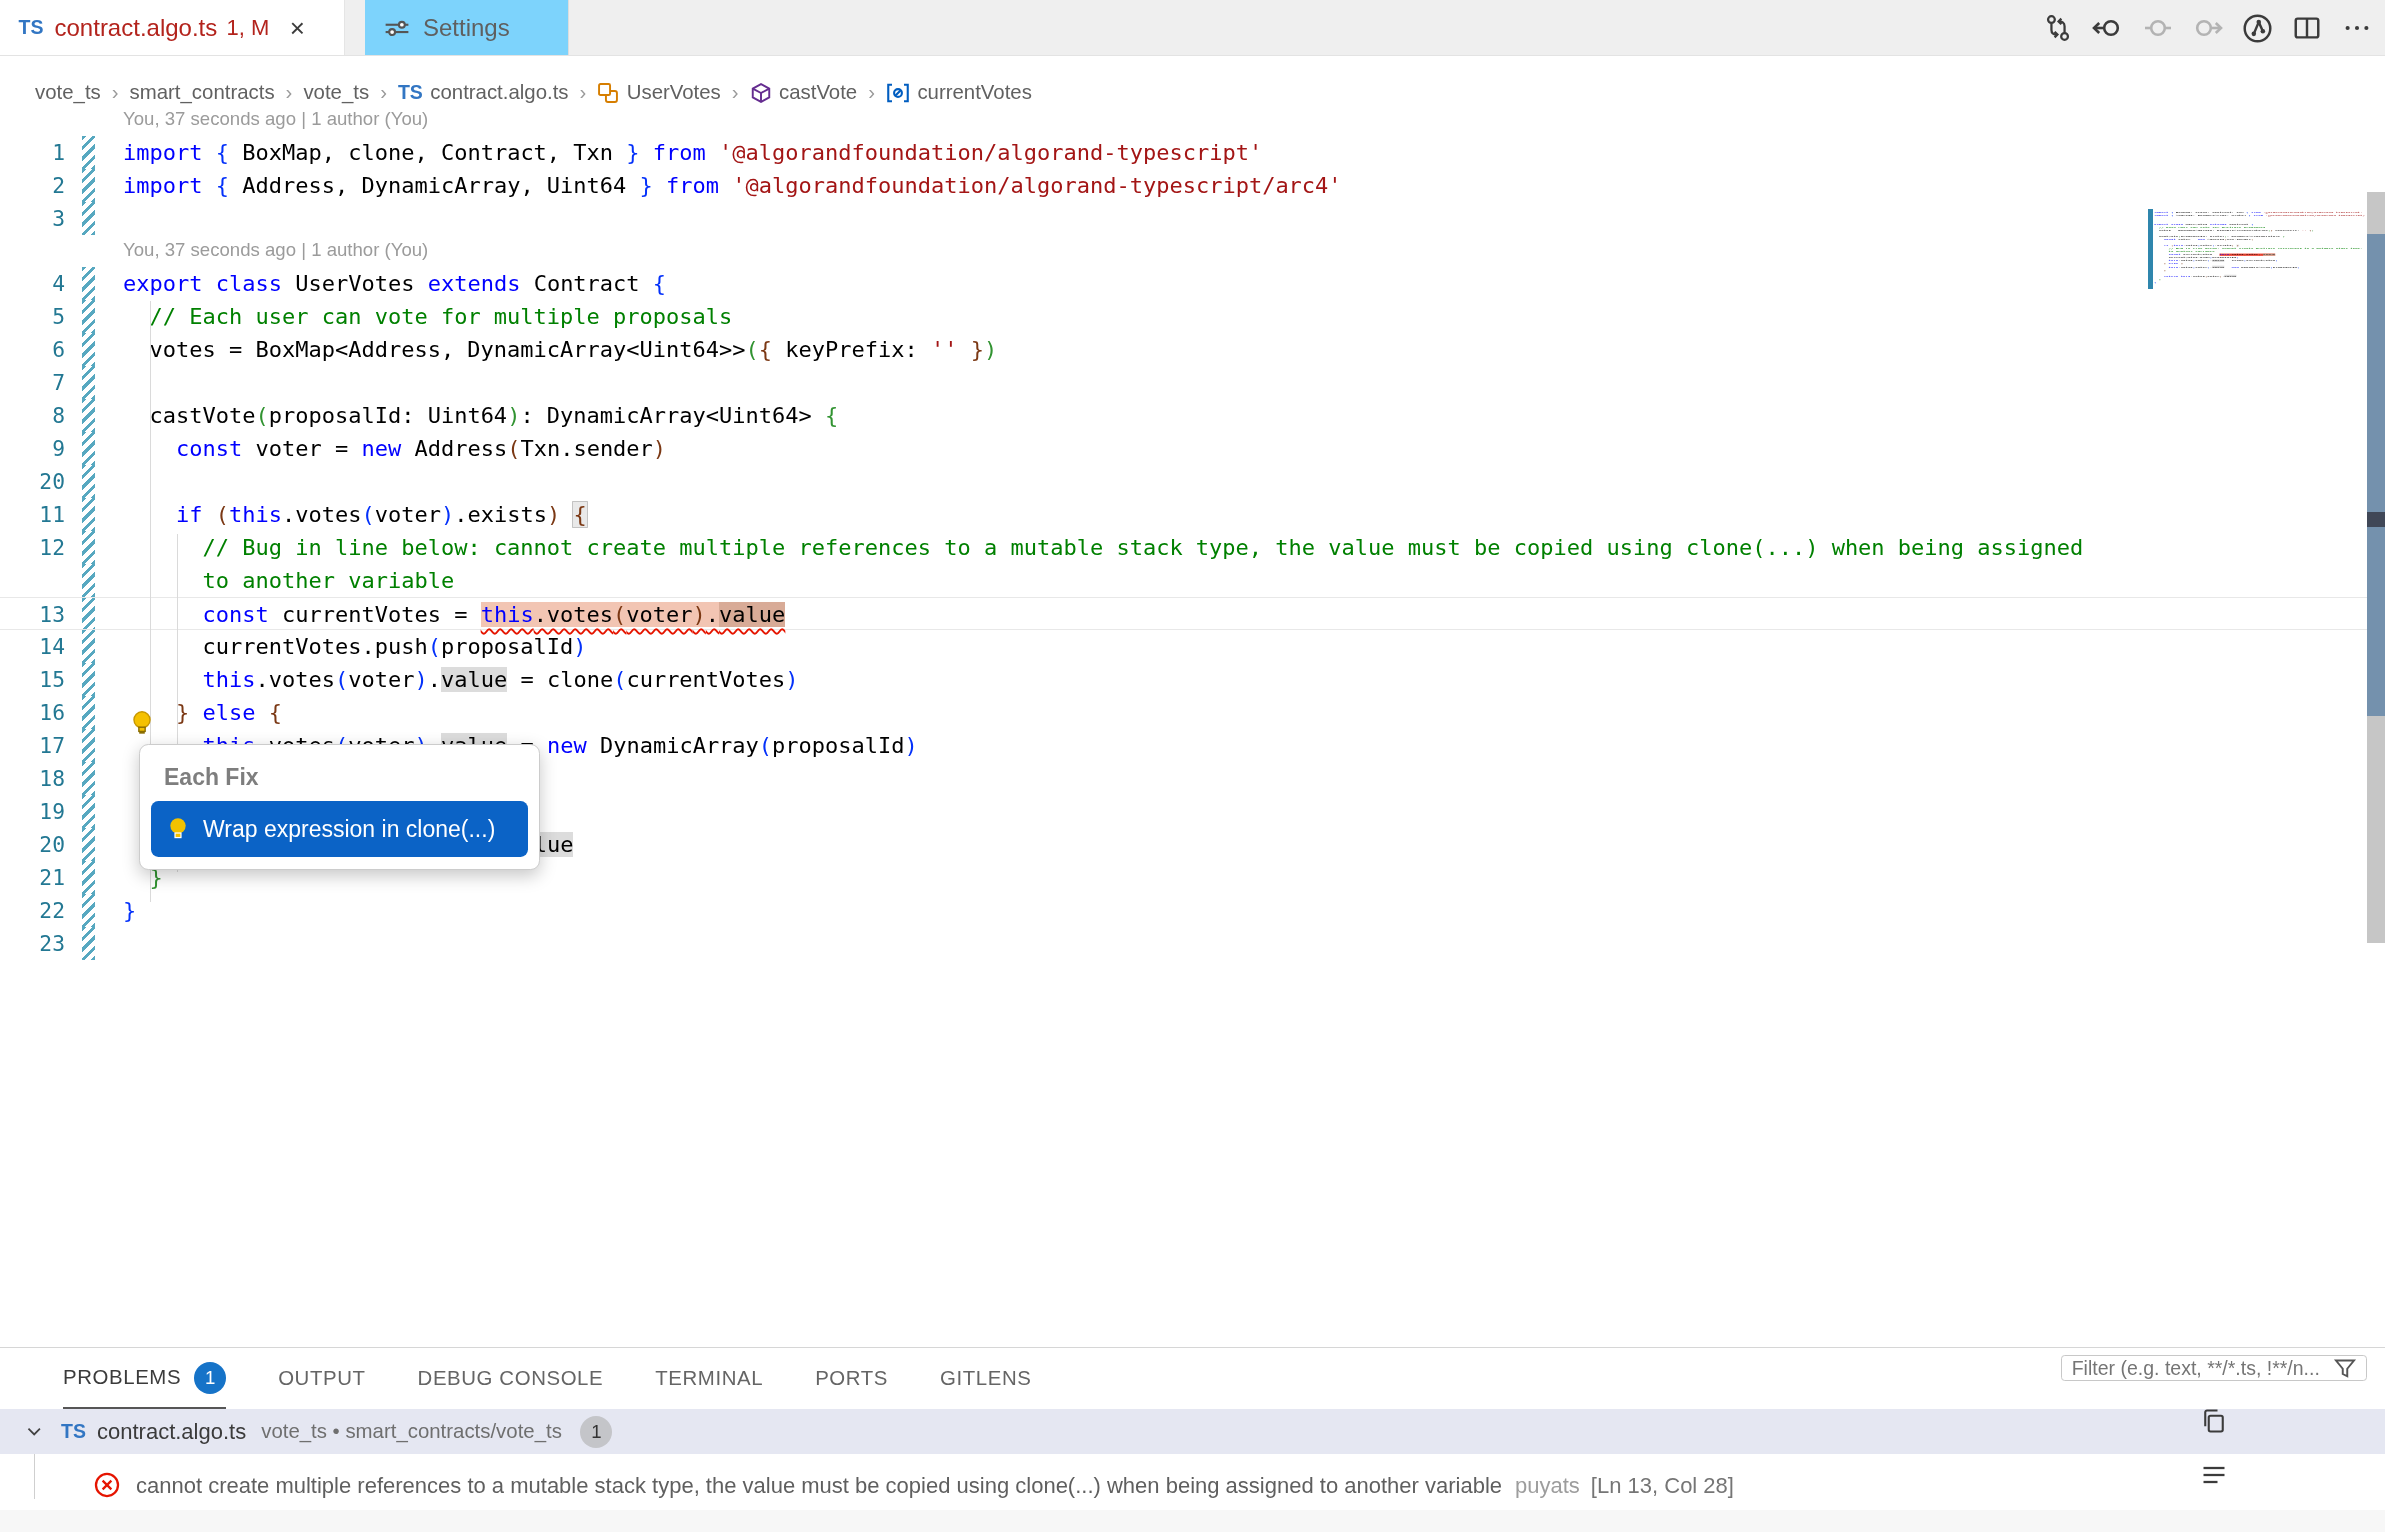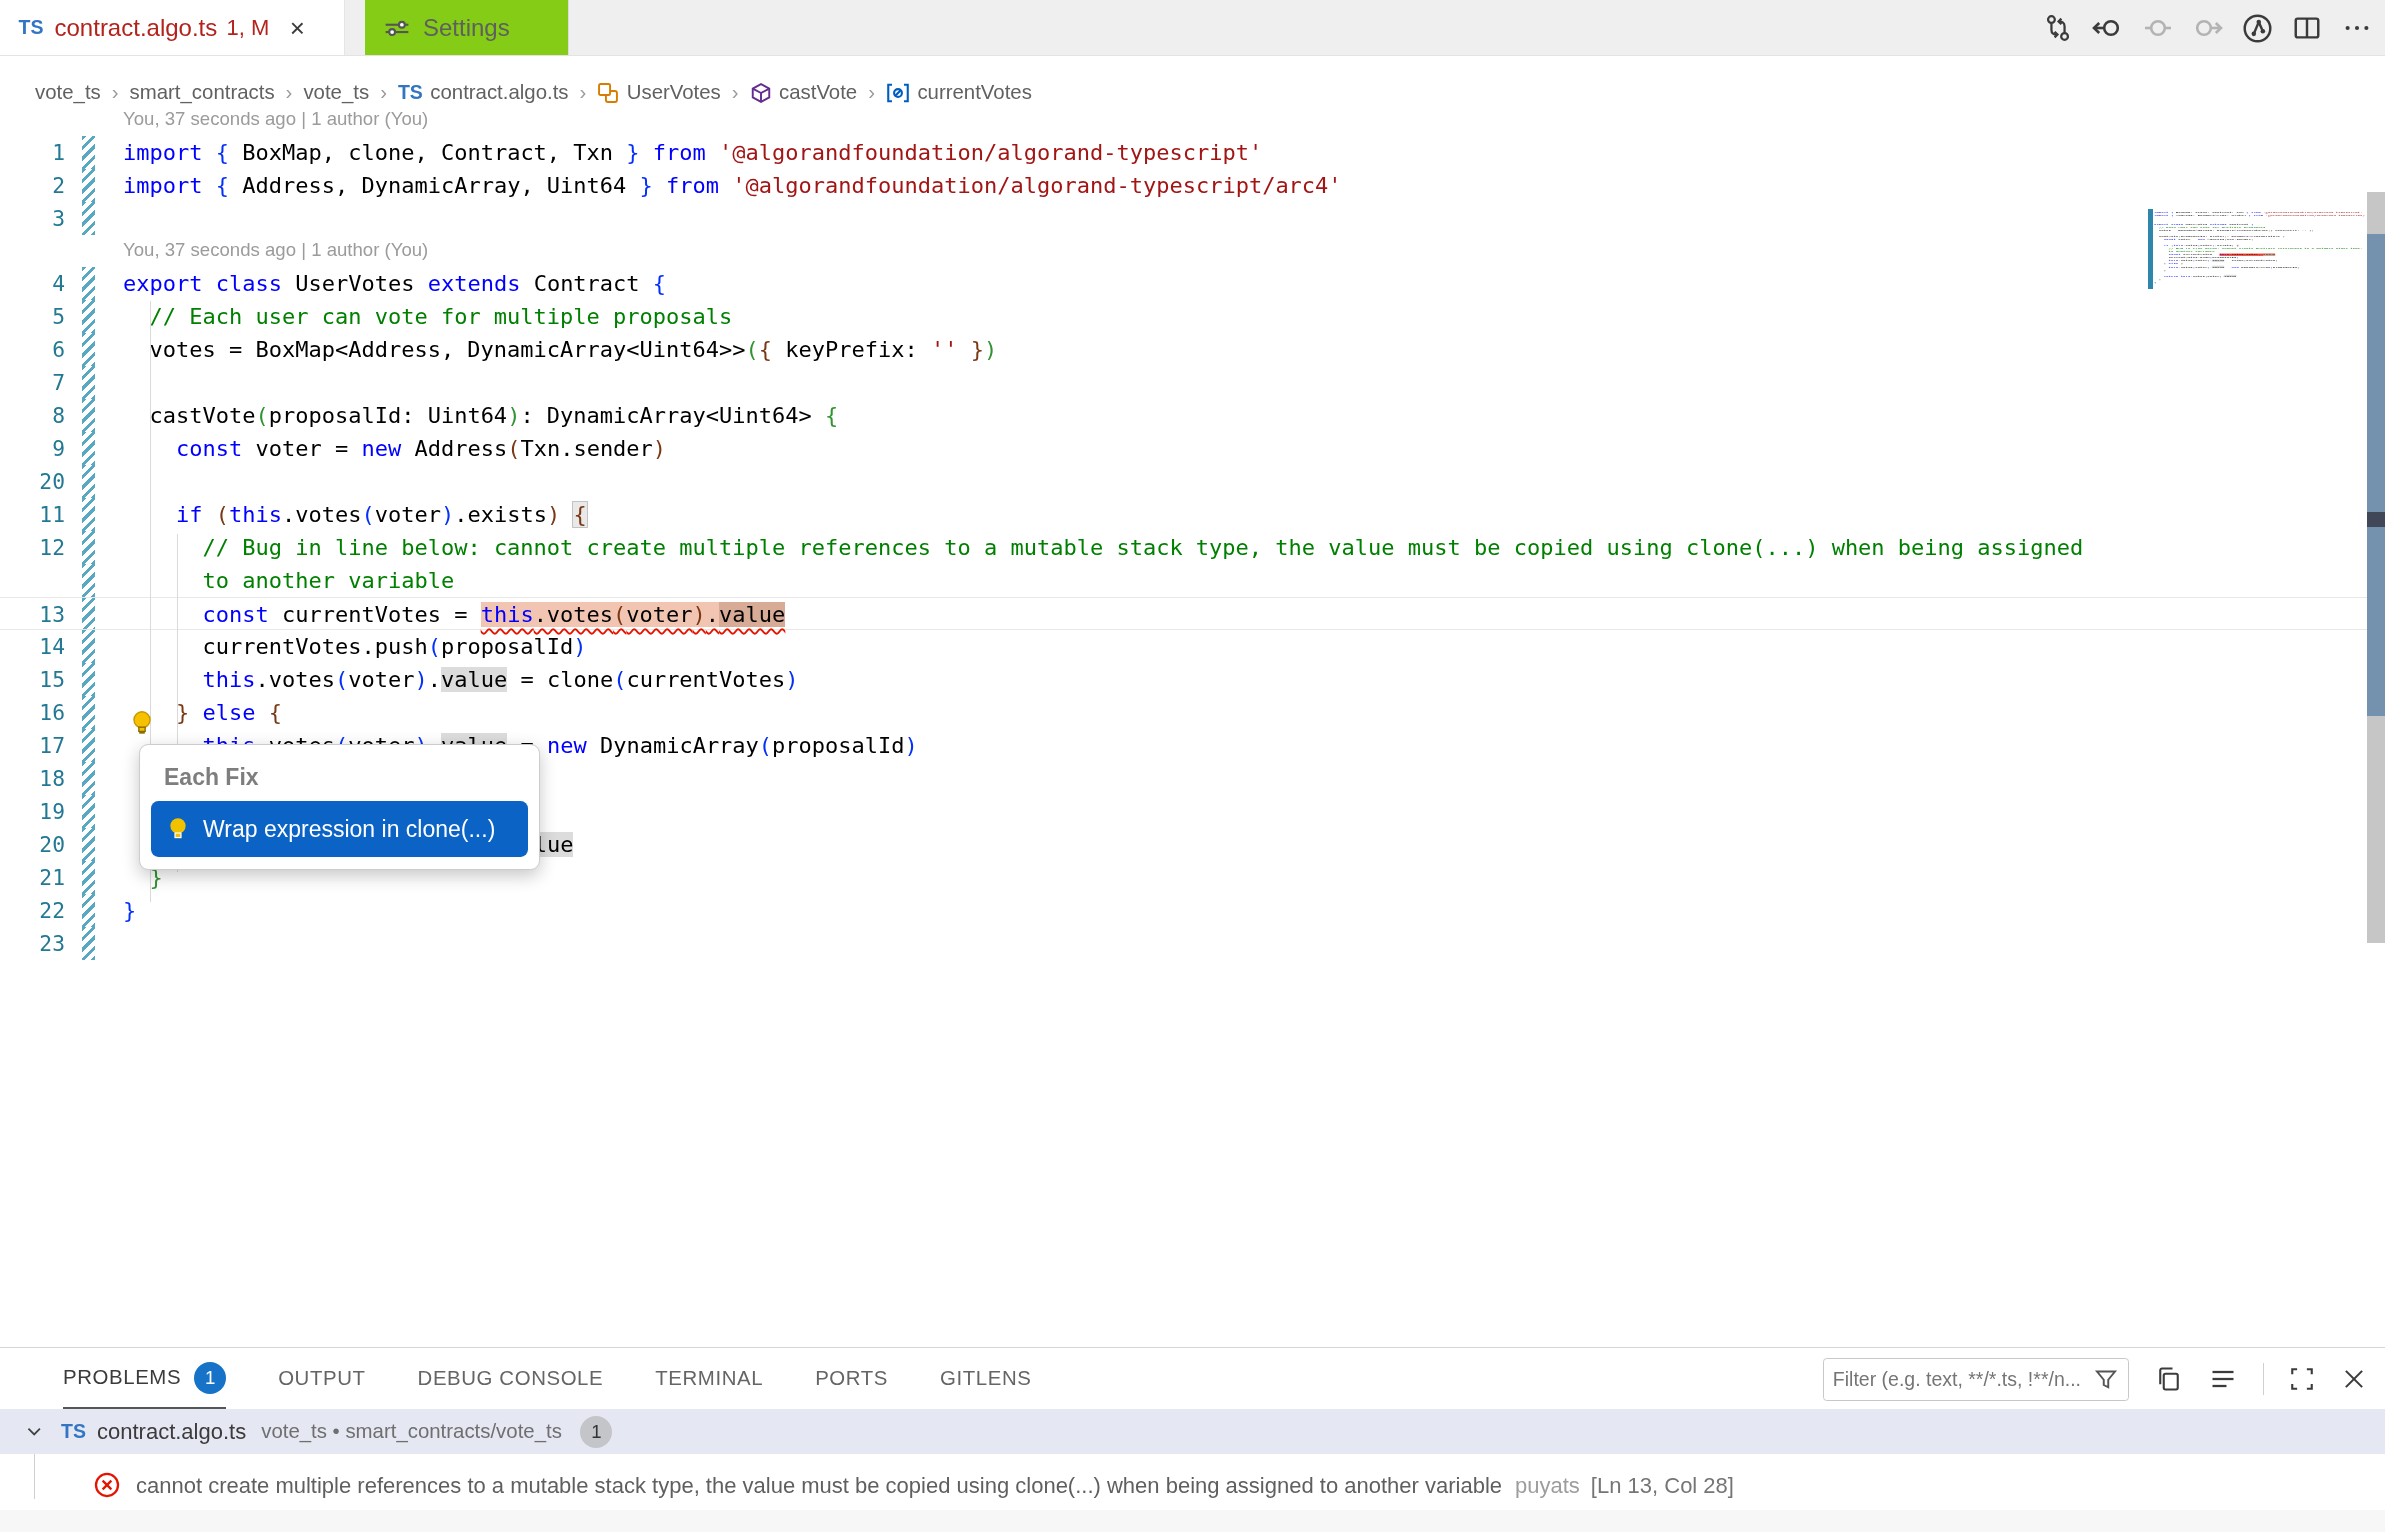--- a/index.html
+++ b/index.html
@@ -8,21 +8,21 @@
   #app { position:relative; width:2386px; height:1284px; background:#fff; }
 
   
   .tabbar { position:absolute; left:0; top:0; width:2386px; height:56px; background:#efefef;
             border-bottom:0.9px solid #e3e3e3; display:flex; align-items:stretch; }
   .tab { display:flex; align-items:center; padding:0 18.6px; font-size:24px; }
   .tab.active { background:#ffffff; width:345px; border-right:0.9px solid #e5e5e5; }
   .tab.active .tab-label { color:#b3231c; margin-left:11px; }
   .tab-badge { color:#b3231c; margin-left:9.3px; font-size:22px; }
   .tab-close { margin-left:20.4px; color:#3c3c3c; font-size:26px; line-height:26px; }
-  .tab.settings { background:#84cc16; width:204px; margin-left:20.4px; border-right:0.9px solid #dddddd; }
+  .tab.settings { background:#7dd3fc; width:204px; margin-left:20.4px; border-right:0.9px solid #dddddd; }
   .tab.settings .tab-label { color:#5f5f5f; margin-left:13px; }
   .ts-badge { color:#3276c3; font-weight:bold; font-size:19.5px; letter-spacing:0; }
   .top-actions { position:absolute; right:13px; top:0; height:56px; display:flex; align-items:center; gap:16.7px; }
   .act { width:33px; height:33px; display:flex; align-items:center; justify-content:center; }
 
   
   .breadcrumb { position:absolute; left:0; top:69px; width:2386px; height:47px; background:#fff;
                 display:flex; align-items:center; padding-left:35px; font-size:20.4px; color:#616161; }
   .bc-item { display:flex; align-items:center; }
   .bc-sep { margin:0 11px; color:#9a9a9a; font-size:20.4px; }
@@ -72,21 +72,21 @@
 
   
   .panel { position:absolute; left:0; top:1347px; width:2386px; height:186px; background:#ffffff;
            border-top:0.9px solid #d6d6d6; }
   .panel-tabs { height:61px; display:flex; align-items:center; padding-left:63px; }
   .ptab { font-size:20.4px; color:#656565; margin-right:52px; letter-spacing:0.6px; display:flex;
           align-items:center; height:61px; }
   .ptab.active { color:#3b3b3b; border-bottom:2.8px solid #565656; }
   .pt-badge { margin-left:13px; width:32px; height:32px; border-radius:50%; background:#1673c8; color:#fff;
               font-size:18.6px; display:flex; align-items:center; justify-content:center; letter-spacing:0; }
-  .panel-right { position:absolute; right:18.6px; top:7.4px; height:48px; display:flex; align-items:center; gap:26px; }
+  .panel-right { position:absolute; right:18.6px; top:7.4px; height:48px; display:flex; align-items:center; gap:26px;flex-direction:column; }
   .filter-box { width:306px; height:43px; border:0.9px solid #c8c8c8; border-radius:3.7px; background:#fff;
                 display:flex; align-items:center; padding:0 9.3px; }
   .filter-box input { border:none; outline:none; flex:1; font-size:19.5px; color:#7a7a7a; background:transparent;
                       font-family:"Liberation Sans",sans-serif; }
   .pr-sep { width:0.9px; height:32px; background:#d0d0d0; }
   .tree-row1 { height:45px; background:#e5e7f2; display:flex; align-items:center; padding-left:24px; }
   .tr1-name { color:#3b3b3b; font-size:22px; margin-left:11px; }
   .tr1-path { color:#6f6f6f; font-size:20.4px; margin-left:15px; }
   .tr1-badge { margin-left:18.6px; min-width:32px; height:32px; border-radius:16px; background:#c4c5c9;
                color:#333; font-size:18.6px; display:flex; align-items:center; justify-content:center; }

